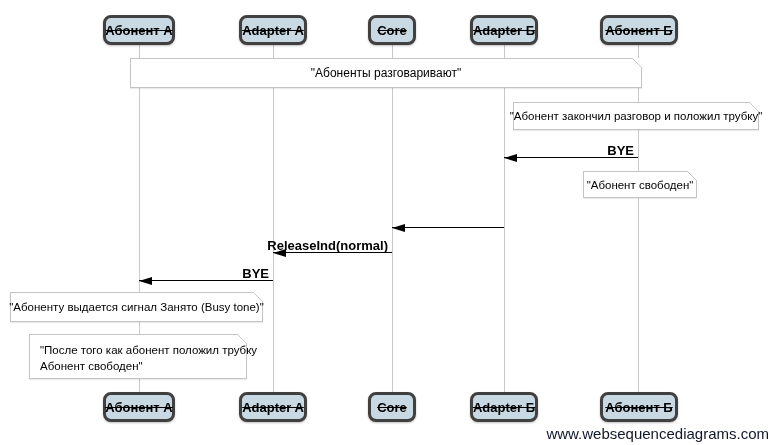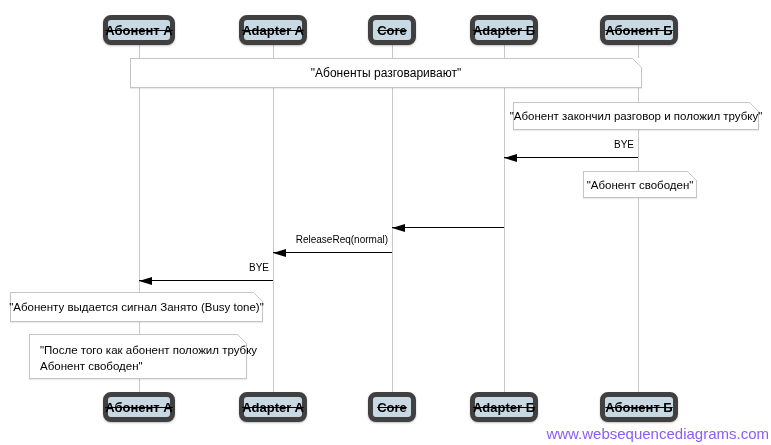--- a/index.html
+++ b/index.html
@@ -2,40 +2,40 @@
 <html><head>
 <meta charset="utf-8">
 <style>
   html,body{margin:0;padding:0;background:#ffffff;}
   body{font-family:"Liberation Sans", sans-serif;color:#000;}
   .stage{position:relative;width:771px;height:445px;background:#ffffff;overflow:hidden;}
 
   .lifeline{position:absolute;top:45px;height:347px;width:1px;background:#c9c9c9;}
 
   .actor{position:absolute;height:30px;box-sizing:border-box;background:#c9d9e3;
-         border:5px solid #404040;border-radius:8px;
+         border:3px solid #404040;border-radius:8px;
          display:flex;align-items:center;justify-content:center;
          font-size:13px;font-weight:bold;text-decoration:line-through;
          box-shadow:0 1px 2px rgba(0,0,0,0.25);white-space:nowrap;}
 
   .note{position:absolute;background:#ffffff;border:1px solid #c4c4c4;box-sizing:border-box;
         display:flex;align-items:center;justify-content:center;
         font-size:11.5px;white-space:nowrap;box-shadow:0 1px 1px rgba(0,0,0,0.08);}
   .note .fold{position:absolute;top:-1px;right:-1px;}
   .note-big{font-size:12px;}
   .note-multiline{display:block;text-align:left;padding:7px 0 0 10px;line-height:16px;}
 
   .message{position:absolute;}
   .msg-line{position:absolute;left:0;right:0;bottom:0;height:1.5px;background:#000;}
   .msg-arrowhead{position:absolute;left:0;bottom:-3.5px;width:0;height:0;
                  border-top:4.5px solid transparent;border-bottom:4.5px solid transparent;
                  border-right:13px solid #000;}
-  .msg-label{position:absolute;right:4px;bottom:8px;font-size:10px;white-space:nowrap;}
+  .msg-label{position:absolute;right:4px;bottom:0;font-size:13px;white-space:nowrap;font-weight:bold;}
 
-  .watermark{position:absolute;top:425px;right:2px;font-size:15px;color:#8b5cf6;}
+  .watermark{position:absolute;top:425px;right:2px;font-size:15px;color:#0f172a;}
 </style>
 </head>
 <body>
 
 <div class="stage">
 
   <div class="lifeline" style="left:139px;"></div>
   <div class="lifeline" style="left:273px;"></div>
   <div class="lifeline" style="left:392px;"></div>
   <div class="lifeline" style="left:504px;"></div>
@@ -86,21 +86,21 @@
       </svg>
     <span>"Абонент свободен"</span>
   </div>
 
   <div class="message" style="left:392px;top:211px;width:112px;height:17px;">
     <span class="msg-line"></span>
     <span class="msg-arrowhead"></span>
   </div>
 
   <div class="message" style="left:273px;top:236px;width:119px;height:17px;">
-    <span class="msg-label">ReleaseReq(normal)</span>
+    <span class="msg-label">ReleaseInd(normal)</span>
     <span class="msg-line"></span>
     <span class="msg-arrowhead"></span>
   </div>
 
   <div class="message" style="left:139px;top:264px;width:134px;height:17px;">
     <span class="msg-label">BYE</span>
     <span class="msg-line"></span>
     <span class="msg-arrowhead"></span>
   </div>
 

